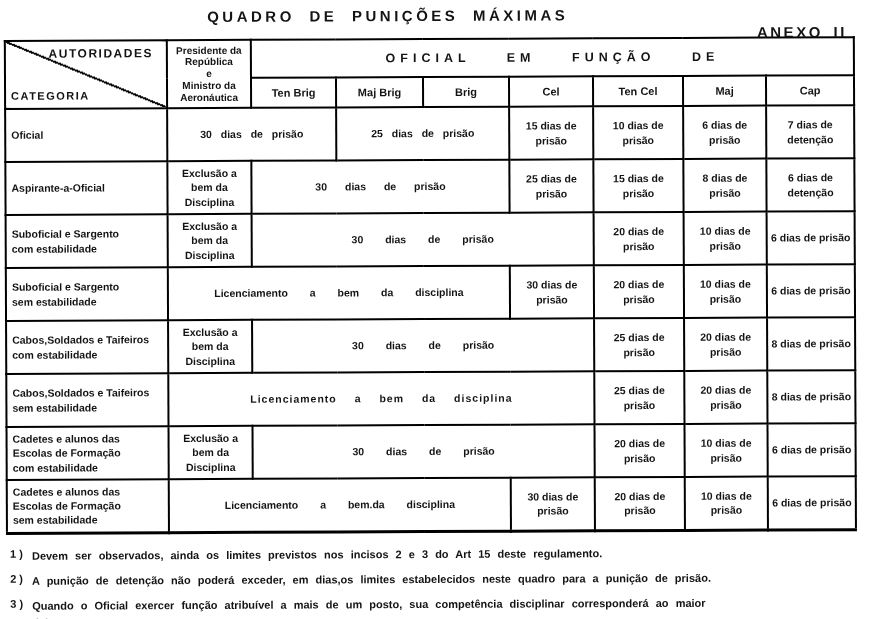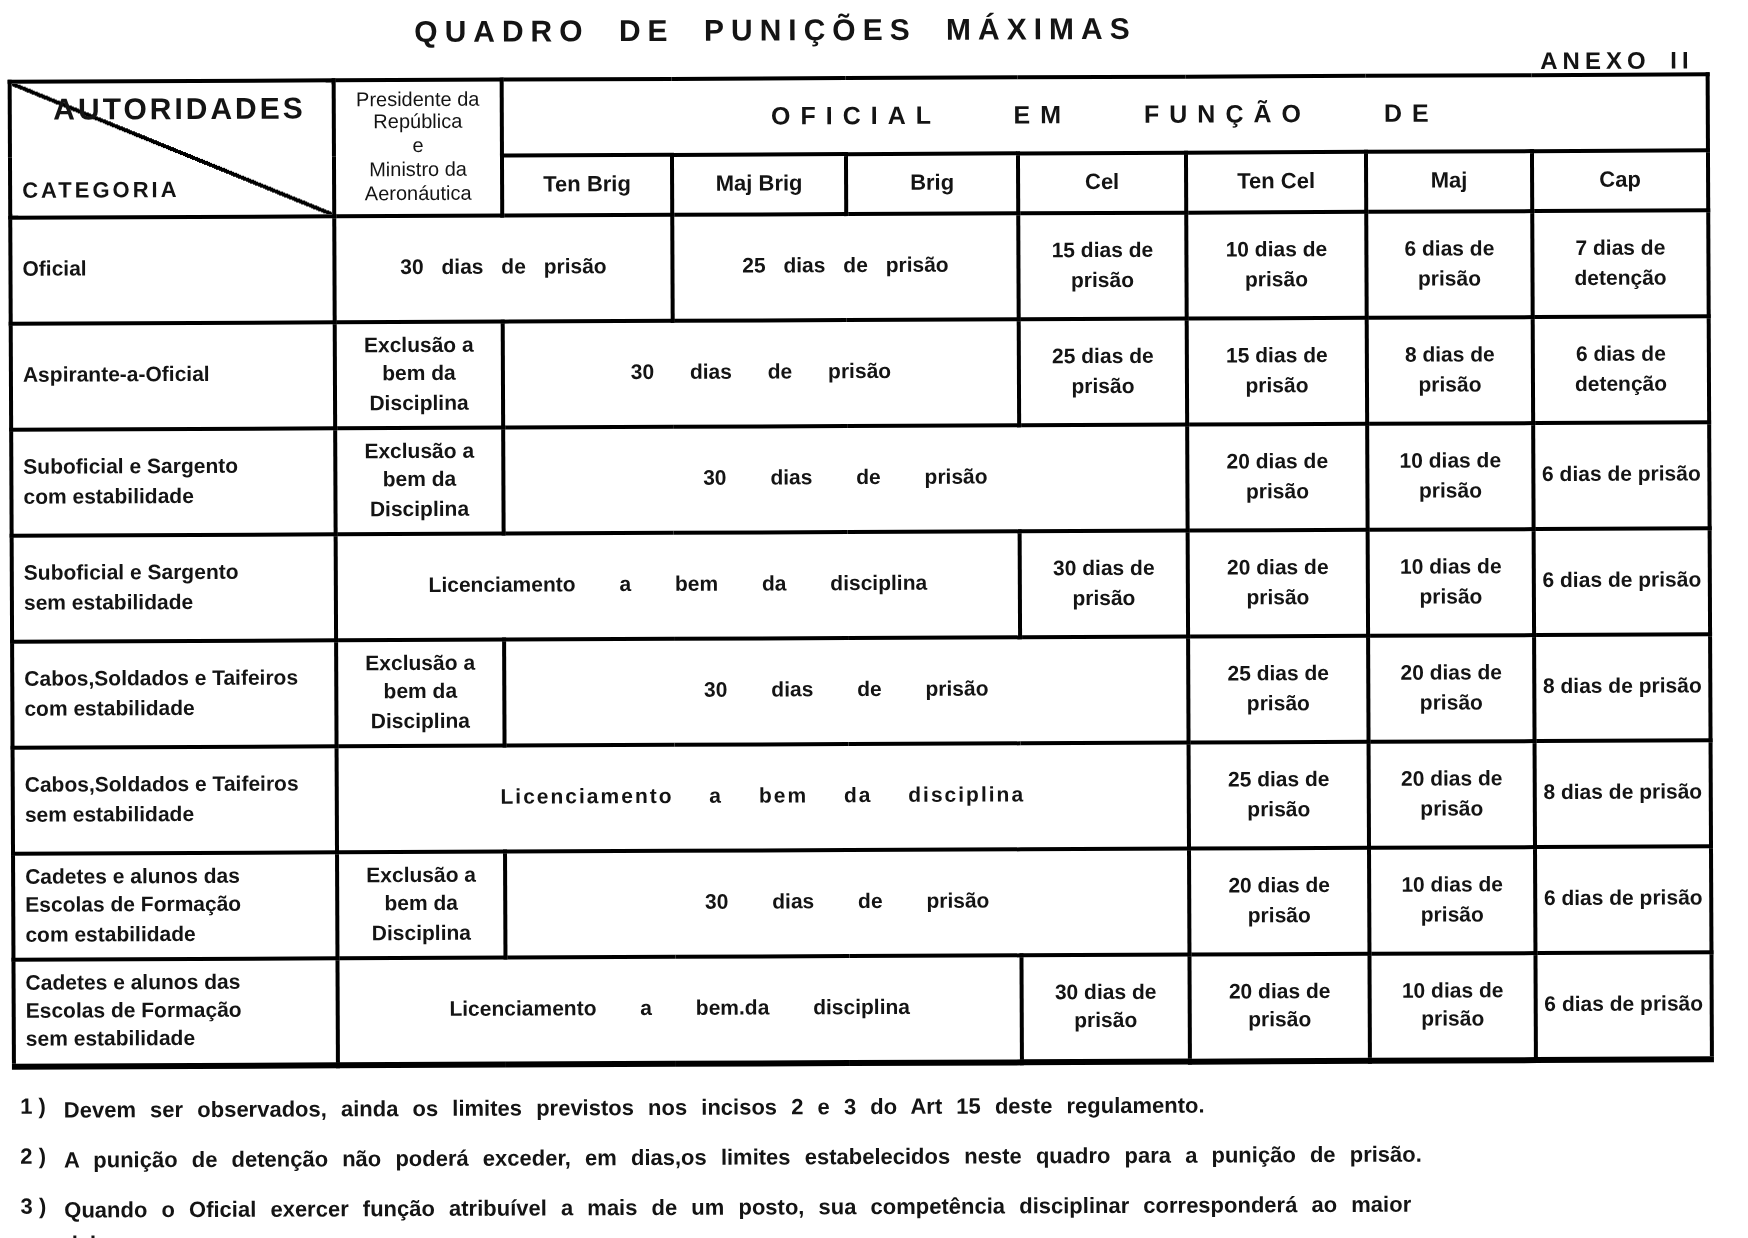--- a/index.html
+++ b/index.html
@@ -12,41 +12,41 @@
   .scan { position:relative; width:874px; height:619px; transform:rotate(-0.25deg); }
 
   
   .title-row { position:relative; height:38px; padding-top:7px; }
   .page-title {
     margin:0; text-align:center; transform:translateX(-48px);
     font-size:15px; font-weight:bold; letter-spacing:3.5px; word-spacing:7px;
   }
   .annex {
     position:absolute; right:26px; top:25px;
-    font-size:12px; font-weight:bold; letter-spacing:2.5px; word-spacing:4px;text-align:center;
+    font-size:15px; font-weight:bold; letter-spacing:2.5px; word-spacing:4px;text-align:center;
   }
 
   
   table.punish {
     border-collapse:collapse; table-layout:fixed;
     margin-left:5px; width:849px;
     border:2px solid #000; border-bottom:3px solid #000;
   }
   .punish th, .punish td { border:2px solid #000; overflow:hidden; }
 
   .corner { position:relative; padding:0;
     background-image:linear-gradient(to top right,
       transparent calc(50% - 1px), #000 calc(50% - 1px),
       #000 calc(50% + 1px), transparent calc(50% + 1px));
   }
-  .corner .auth { position:absolute; top:5px; right:13px; font-size:15px; font-weight:bold; letter-spacing:1.5px; }
+  .corner .auth { position:absolute; top:5px; right:13px; font-size:12px; font-weight:bold; letter-spacing:1.5px; }
   .corner .cat  { position:absolute; bottom:6px; left:5px; font-size:11px; font-weight:bold; letter-spacing:1.5px;text-align:right; }
 
   .presidente {
-    font-size:10px; font-weight:normal; text-align:center;
+    font-size:10px; font-weight:bold; text-align:center;
     white-space:pre-line; line-height:1.18; padding:1px;
   }
   .group {
     font-size:12.5px; font-weight:bold; text-align:center;
     letter-spacing:5px; word-spacing:28px; height:38px;
   }
   .rank { font-size:11px; font-weight:bold; text-align:center; height:30px; padding:2px; }
 
   .punish tbody tr { height:53px; }
   .punish tbody td { font-size:10.5px; font-weight:bold; line-height:1.35; }

